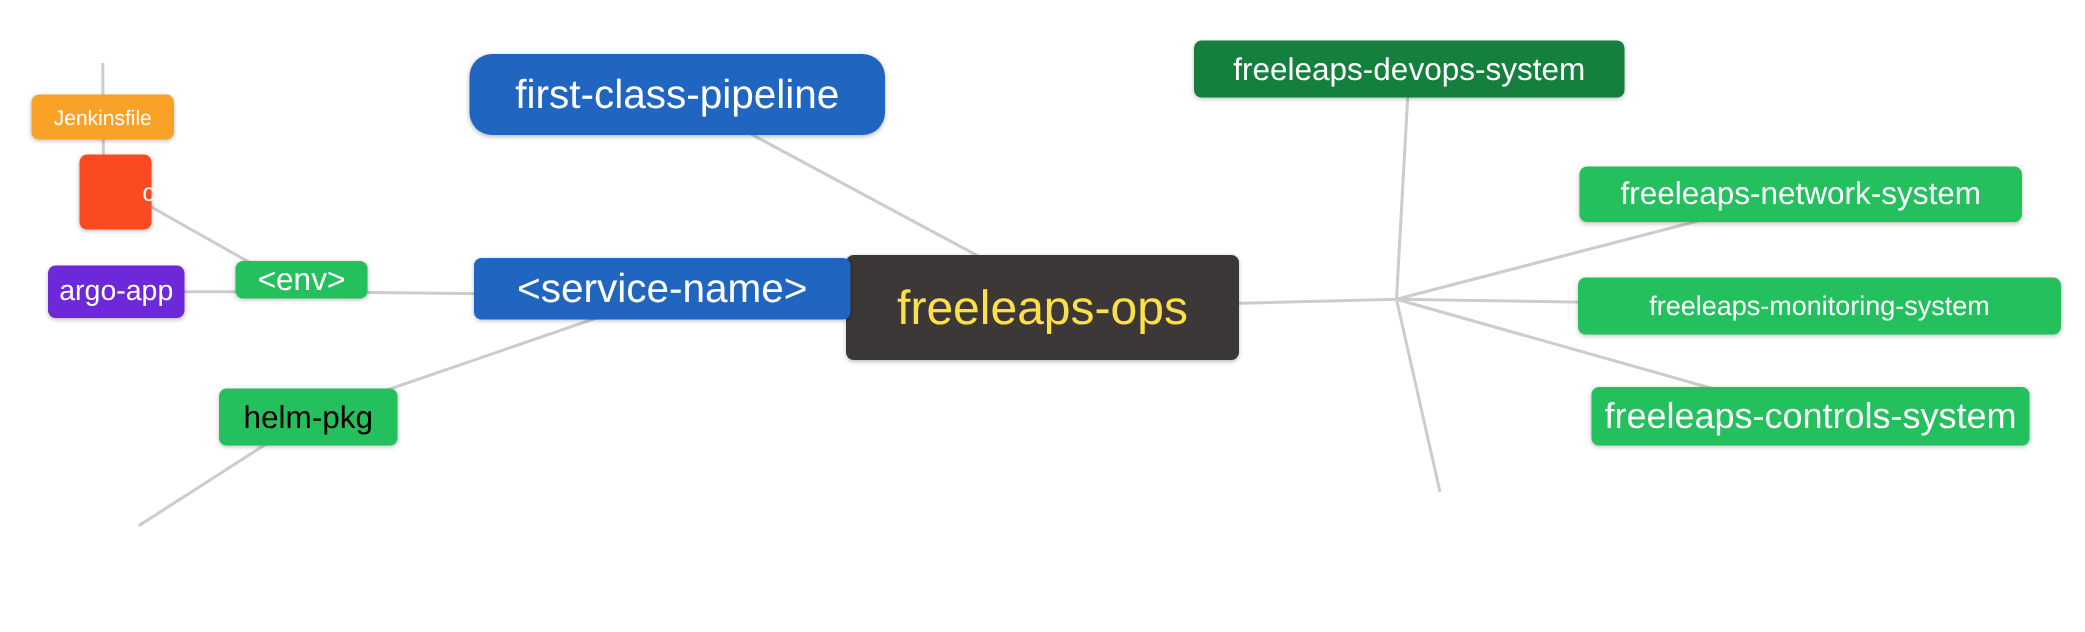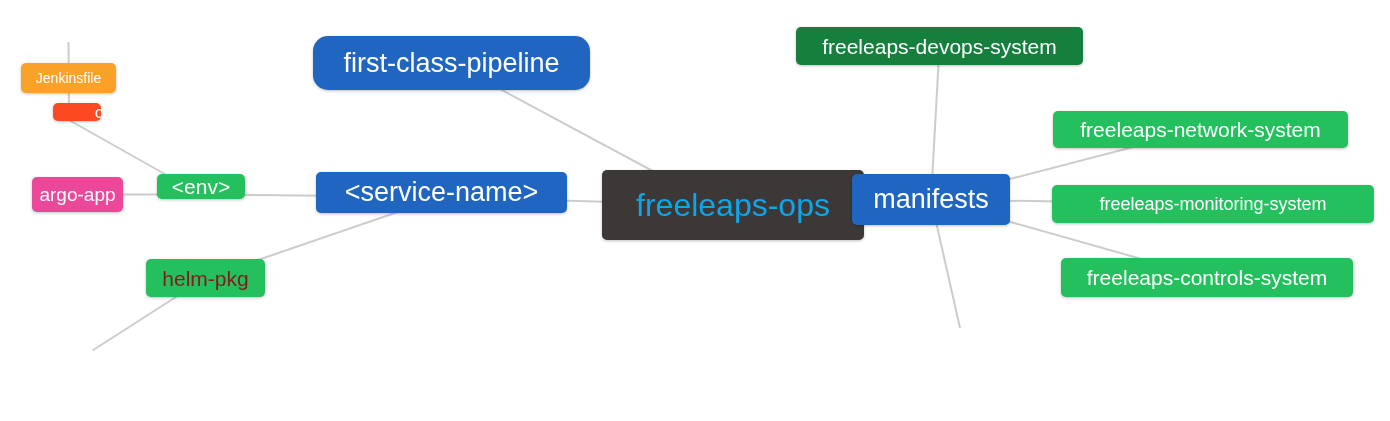--- a/index.html
+++ b/index.html
@@ -52,26 +52,25 @@
       <line x1="92.5" y1="350.5" x2="205.5" y2="278" stroke="#cccccc" stroke-width="2"></line>
       <line x1="441.5" y1="197" x2="716" y2="205" stroke="#cccccc" stroke-width="2"></line>
       <line x1="451.5" y1="63" x2="716" y2="205" stroke="#cccccc" stroke-width="2"></line>
       <line x1="716" y1="205" x2="931" y2="199.5" stroke="#cccccc" stroke-width="2"></line>
       <line x1="931" y1="199.5" x2="939.5" y2="46" stroke="#cccccc" stroke-width="2"></line>
       <line x1="931" y1="199.5" x2="1200.5" y2="129.5" stroke="#cccccc" stroke-width="2"></line>
       <line x1="931" y1="199.5" x2="1213" y2="204" stroke="#cccccc" stroke-width="2"></line>
       <line x1="931" y1="199.5" x2="1207" y2="277.5" stroke="#cccccc" stroke-width="2"></line>
       <line x1="931" y1="199.5" x2="960" y2="328" stroke="#cccccc" stroke-width="2"></line>
     </svg>
-<div class="node" style="left: 602px; top: 170px; width: 262px; height: 70px; font-size: 32px; background: rgb(59, 56, 55); color: #0ea5e9;">freeleaps-ops</div>
+<div class="node" style="left: 564px; top: 170px; width: 262px; height: 70px; font-size: 32px; background: rgb(59, 56, 55); color: #fde047;">freeleaps-ops</div>
     <div class="node" style="left: 313px; top: 36px; width: 277px; height: 54px; font-size: 27px; background: rgb(32, 101, 192); color: rgb(255, 255, 255); border-radius: 15px;">first-class-pipeline</div>
     <div class="node" style="left: 316px; top: 172px; width: 251px; height: 41px; font-size: 27px; background: rgb(32, 101, 192); color: rgb(255, 255, 255);">&lt;service-name&gt;</div>
-    <div class="node" style="left: 852px; top: 174px; width: 158px; height: 51px; font-size: 27px; background: rgb(32, 101, 192); color: rgb(255, 255, 255);">manifests</div>
     <div class="node" style="left: 157px; top: 174px; width: 88px; height: 25px; font-size: 21px; background: rgb(36, 192, 94); color: rgb(255, 255, 255);">&lt;env&gt;</div>
-    <div class="node" style="left: 146px; top: 259px; width: 119px; height: 38px; font-size: 21px; background: rgb(36, 192, 94); color: #7f1d1d;">helm-pkg</div>
-    <div class="node" style="left: 53px; top: 103px; width: 32px; height: 18px; font-size: 17px; background: rgb(251, 74, 33); color: rgb(255, 255, 255); padding-left: 48px;">ci</div>
-    <div class="node" style="left: 32px; top: 177px; width: 91px; height: 35px; font-size: 19px; background: #ec4899; color: rgb(255, 255, 255);">argo-app</div>
+    <div class="node" style="left: 146px; top: 259px; width: 119px; height: 38px; font-size: 21px; background: rgb(36, 192, 94); color: #000000;">helm-pkg</div>
+    <div class="node" style="left: 53px; top: 103px; width: 32px; height: 50px; font-size: 17px; background: rgb(251, 74, 33); color: rgb(255, 255, 255); padding-left: 48px;">ci</div>
+    <div class="node" style="left: 32px; top: 177px; width: 91px; height: 35px; font-size: 19px; background: #6d28d9; color: rgb(255, 255, 255);">argo-app</div>
     <div class="node" style="left: 21px; top: 27px; width: 95px; height: 30px; font-size: 14px; background: rgb(249, 162, 39); color: rgb(255, 255, 255); margin-top: 36px;">Jenkinsfile</div>
     <div class="node" style="left: 796px; top: 27px; width: 287px; height: 38px; font-size: 21px; background: #15803d; color: rgb(255, 255, 255);">freeleaps-devops-system</div>
     <div class="node" style="left: 1053px; top: 111px; width: 295px; height: 37px; font-size: 21px; background: rgb(36, 192, 94); color: rgb(255, 255, 255);">freeleaps-network-system</div>
     <div class="node" style="left: 1052px; top: 185px; width: 322px; height: 38px; font-size: 18px; background: rgb(36, 192, 94); color: rgb(255, 255, 255);">freeleaps-monitoring-system</div>
-    <div class="node" style="left: 1061px; top: 258px; width: 292px; height: 39px; font-size: 21px; background: rgb(36, 192, 94); color: rgb(255, 255, 255);">freeleaps-controls-system</div>
+    <div class="node" style="left: 1061px; top: 258px; width: 292px; height: 39px; font-size: 24px; background: rgb(36, 192, 94); color: rgb(255, 255, 255);">freeleaps-controls-system</div>
   </div>
 
 </body></html>

